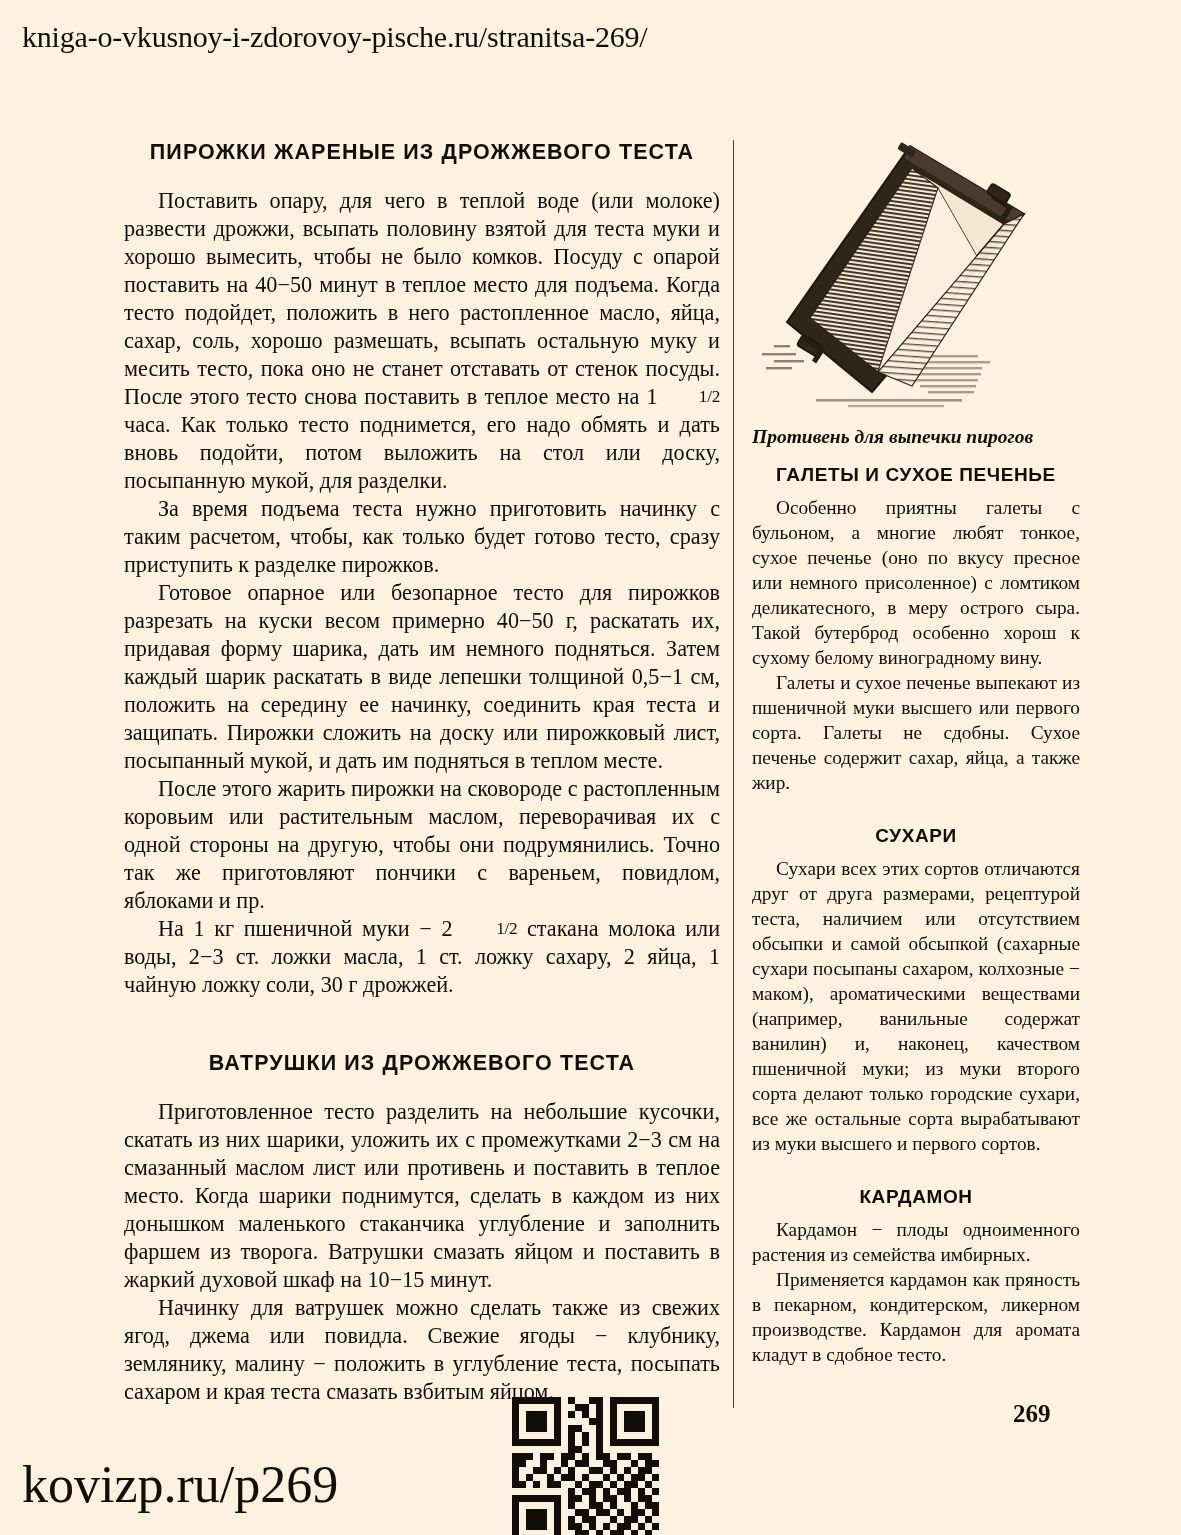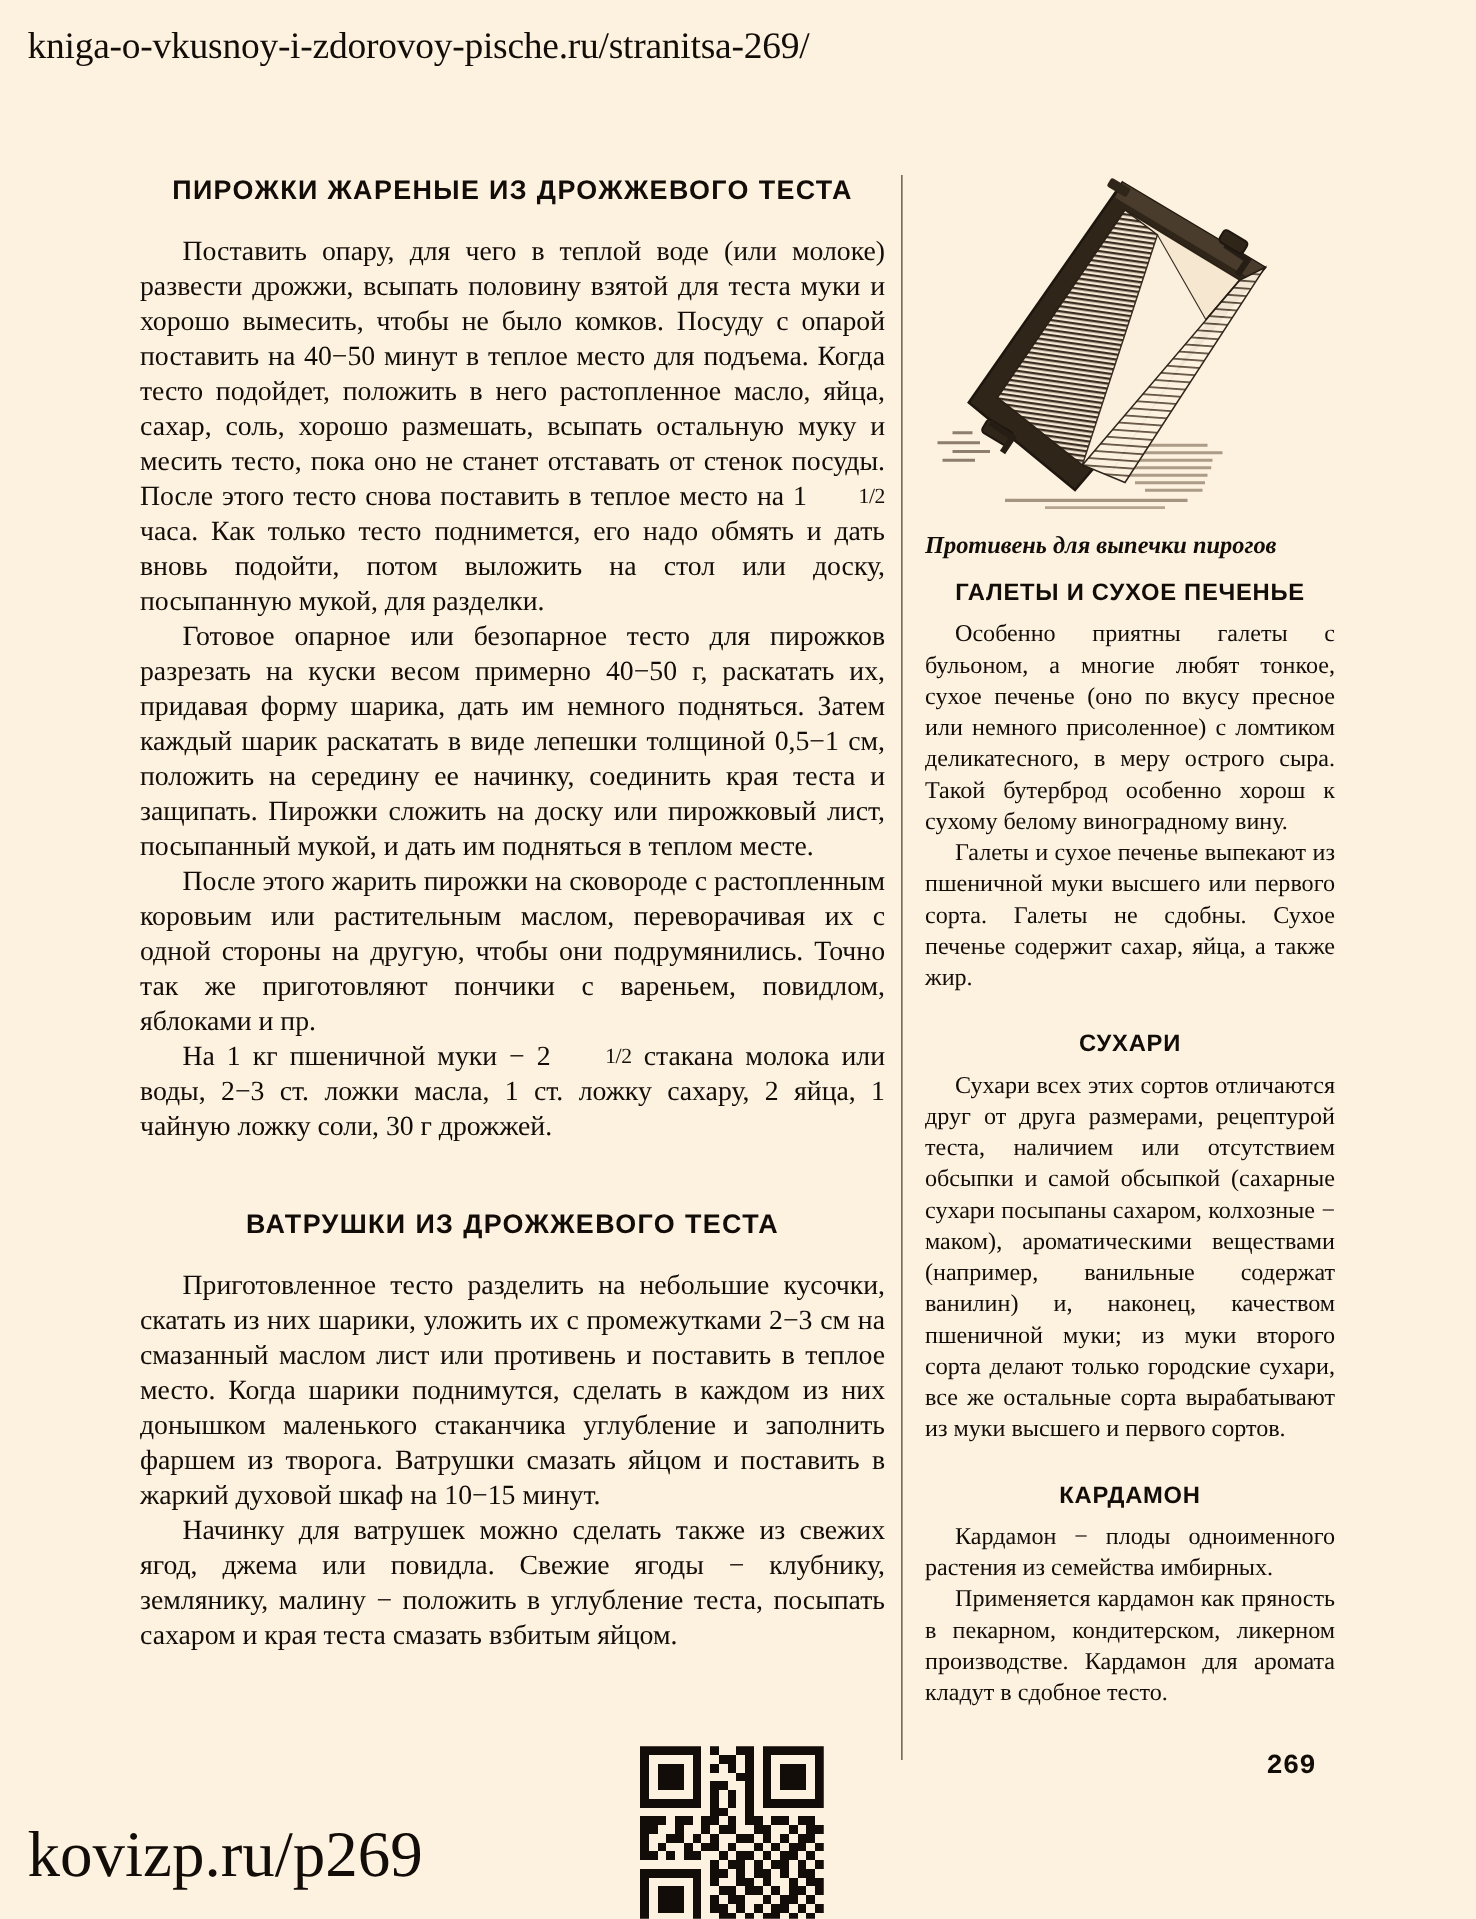--- a/index.html
+++ b/index.html
@@ -26,21 +26,21 @@
     font-family: "Liberation Serif", "DejaVu Serif", serif;
     font-size: 30px;
     letter-spacing: -0.2px;
     color: #120d08;
     white-space: nowrap;
   }
 
   
   .page {
     position: absolute;
-    left: 0;
+    left: 12px;
     top: 118px;
     width: 983px;
     height: 1290px;
   }
 
   .col-left {
     position: absolute;
     left: 112px;
     top: 22px;
     width: 596px;
@@ -144,40 +144,41 @@
     position: absolute;
     left: 512px;
     top: 1397px;
     width: 147px;
     height: 147px;
   }
   .page-number {
     position: absolute;
     left: 1013px;
     top: 1400px;
-    font-family: Liberation Mono, monospace;
-    font-size: 22px;
+    font-family: Liberation Serif, serif;
+    font-size: 25px;
     font-weight: bold;
     color: #120d08;
   }
 </style>
 </head>
 <body>
 
 <div class="header-url">kniga-o-vkusnoy-i-zdorovoy-pische.ru/stranitsa-269/</div>
 
 <div class="page">
 
   <div class="col-left">
 
     <h2 class="section-title">ПИРОЖКИ ЖАРЕНЫЕ ИЗ ДРОЖЖЕВОГО ТЕСТА</h2>
 
     <p class="para"><span>Поставить опару, для чего в теплой воде (или молоке) развести дрожжи, всыпать половину взятой для теста муки и хорошо вымесить, чтобы не было комков. Посуду с опарой поставить на 40−50 минут в теплое место для подъема. Когда тесто подойдет, положить в него растопленное масло, яйца, сахар, соль, хорошо размешать, всыпать остальную муку и месить тесто, пока оно не станет отставать от стенок посуды. После этого тесто снова поставить в теплое место на 1 </span><span class="frac">1/2</span>
       <span>часа. Как только тесто поднимется, его надо обмять и дать вновь подойти, потом выложить на стол или доску, посыпанную мукой, для разделки.</span></p>
 
+    <p class="para">За время подъема теста нужно приготовить начинку с таким расчетом, чтобы, как только будет готово тесто, сразу приступить к разделке пирожков.</p>
     <p class="para">Готовое опарное или безопарное тесто для пирожков разрезать на куски весом примерно 40−50 г, раскатать их, придавая форму шарика, дать им немного подняться. Затем каждый шарик раскатать в виде лепешки толщиной 0,5−1 см, положить на середину ее начинку, соединить края теста и защипать. Пирожки сложить на доску или пирожковый лист, посыпанный мукой, и дать им подняться в теплом месте.</p>
     <p class="para">После этого жарить пирожки на сковороде с растопленным коровьим или растительным маслом, переворачивая их с одной стороны на другую, чтобы они подрумянились. Точно так же приготовляют пончики с вареньем, повидлом, яблоками и пр.</p>
 
     <p class="para"><span>На 1 кг пшеничной муки − 2 </span><span class="frac">1/2</span><span> стакана молока или воды, 2−3 ст. ложки масла, 1 ст. ложку сахару, 2 яйца, 1 чайную ложку соли, 30 г дрожжей.</span></p>
 
     <div class="spacer-xl"></div>
 
     <h2 class="section-title">ВАТРУШКИ ИЗ ДРОЖЖЕВОГО ТЕСТА</h2>
 
     <p class="para">Приготовленное тесто разделить на небольшие кусочки, скатать из них шарики, уложить их с промежутками 2−3 см на смазанный маслом лист или противень и поставить в теплое место. Когда шарики поднимутся, сделать в каждом из них донышком маленького стаканчика углубление и заполнить фаршем из творога. Ватрушки смазать яйцом и поставить в жаркий духовой шкаф на 10−15 минут.</p>

